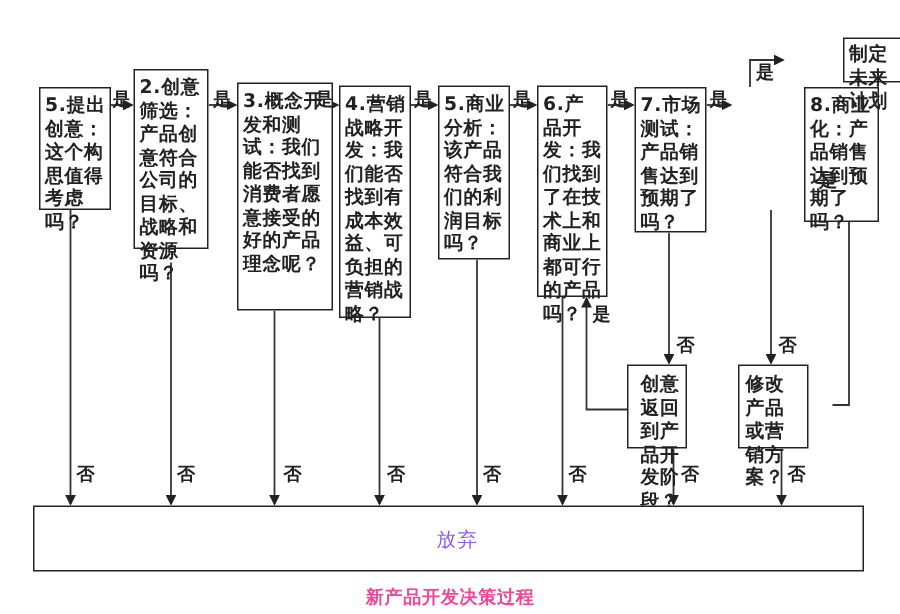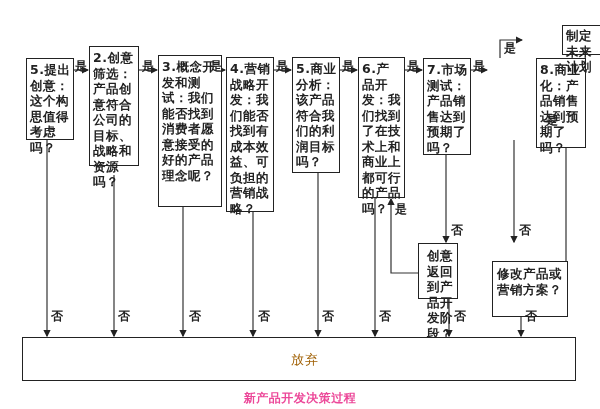--- a/index.html
+++ b/index.html
@@ -5,21 +5,21 @@
   html, body { margin:0; padding:0; background:#fff; }
   body { width:600px; height:409px; position:relative; overflow:hidden;
          font-family:"DejaVu Sans", sans-serif; color:#1a1a1a; }
   .box { position:absolute; border:1.6px solid #222; background:#fff; box-sizing:border-box;
          font-size:12.5px; line-height:15.5px; padding:3px 2px 2px 3px; letter-spacing:0.5px;
          font-weight:bold; color:#222; word-break:break-all; }
   .lbl { position:absolute; font-size:12px; font-weight:bold; color:#222; line-height:12px; }
   svg.lines { position:absolute; left:0; top:0; }
   .abandon { position:absolute; left:22px; top:337px; width:554px; height:44px; border:1.6px solid #222;
              box-sizing:border-box; background:#fff; }
-  .abandon span { position:absolute; left:268px; top:13px; font-size:13px; color:#a16207; letter-spacing:1px; }
+  .abandon span { position:absolute; left:268px; top:13px; font-size:13px; color:#8b5cf6; letter-spacing:1px; }
   .title { position:absolute; left:0; width:600px; top:390px; text-align:center; font-size:12px;
            font-weight:bold; color:#ec4899; letter-spacing:0.5px; }
 </style>
 </head>
 <body>
 
 <svg class="lines" width="600" height="409">
   <defs>
     <marker id="arr" markerWidth="6" markerHeight="6" refX="5" refY="3" orient="auto">
       <path d="M0,0 L6,3 L0,6 z" fill="#222"></path>
@@ -62,21 +62,21 @@
 <div class="box" style="left:89px;top:46px;width:50px;height:120px;">2.创意筛选：产品创意符合公司的目标、战略和资源吗？</div>
 <div class="box" style="left:158px;top:55px;width:64px;height:152px;">3.概念开发和测试：我们能否找到消费者愿意接受的好的产品理念呢？</div>
 <div class="box" style="left:226px;top:57px;width:48px;height:155px;">4.营销战略开发：我们能否找到有成本效益、可负担的营销战略？</div>
 <div class="box" style="left:292px;top:57px;width:48px;height:116px;">5.商业分析：该产品符合我们的利润目标吗？</div>
 <div class="box" style="left:358px;top:57px;width:47px;height:141px;">6.产品开发：我们找到了在技术上和商业上都可行的产品吗？</div>
 <div class="box" style="left:423px;top:58px;width:48px;height:97px;">7.市场测试：产品销售达到预期了吗？</div>
 <div class="box" style="left:488px;top:58px;width:50px;height:90px;margin-left:48px;">8.商业化：产品销售达到预期了吗？</div>
 
 <div class="box" style="left:523px;top:25px;width:44px;height:30px;padding:2px 3px;margin-left:39px;">制定未来计划</div>
 <div class="box" style="left:418px;top:243px;width:40px;height:56px;padding:4px 4px;text-align:right;">创意返回到产品开发阶段？</div>
-<div class="box" style="left:492px;top:261px;width:76px;height:56px;padding:4px 4px;">修改产品或营销方案？</div>
+<div class="box" style="left:492px;top:243px;width:47px;height:56px;padding:4px 4px;">修改产品或营销方案？</div>
 
 <div class="abandon">
   <span>放弃</span>
 </div>
 
 <span class="lbl" style="left:75px;top:60px;">是</span>
 <span class="lbl" style="left:142px;top:60px;">是</span>
 <span class="lbl" style="left:210px;top:60px;">是</span>
 <span class="lbl" style="left:276px;top:60px;">是</span>
 <span class="lbl" style="left:342px;top:60px;">是</span>

